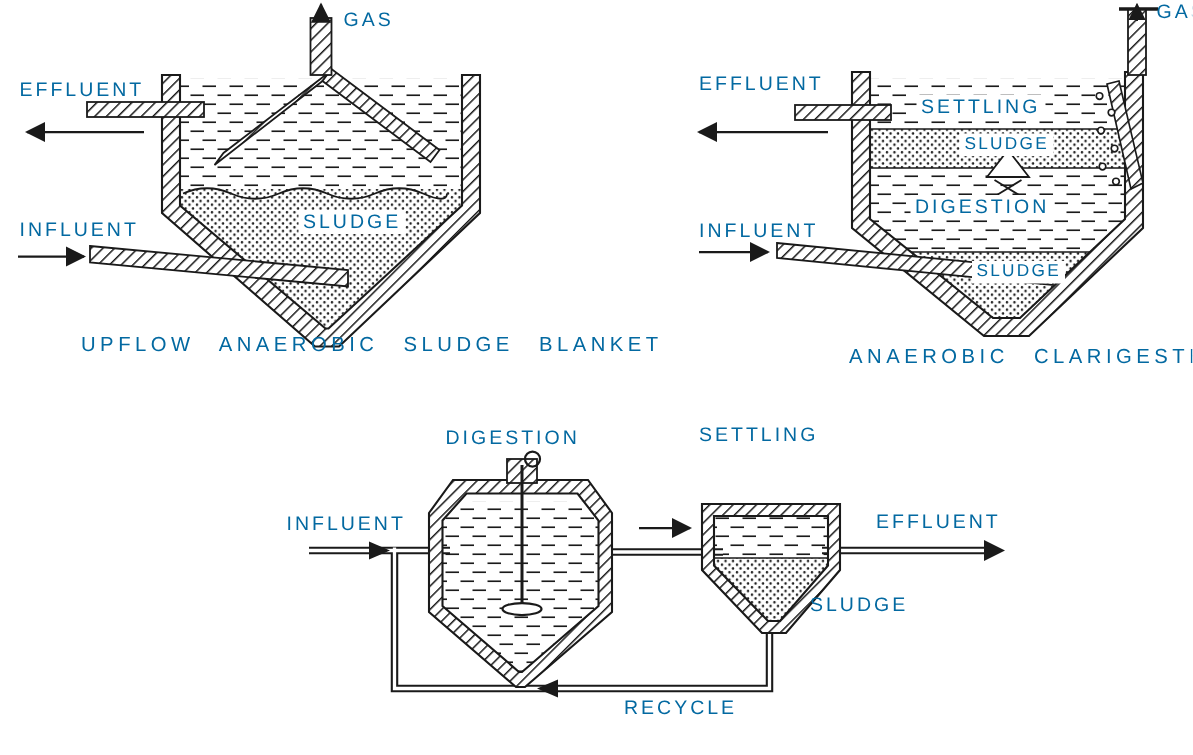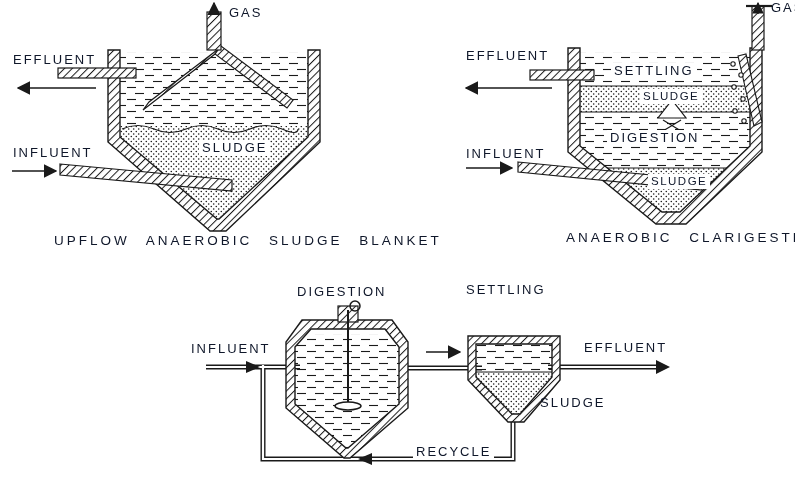--- a/index.html
+++ b/index.html
@@ -3,21 +3,21 @@
 <meta charset="utf-8">
 <style>
   html,body{margin:0;padding:0;background:#fff;}
   #canvas{
     position:relative;width:795px;height:503px;background:#ffffff;
     overflow:hidden;font-family:"Liberation Sans",sans-serif;color:#161616;
   }
   #drawing{position:absolute;left:0;top:0;z-index:1;}
   .lbl{
     position:absolute;z-index:2;font-size:13px;letter-spacing:2px;
-    white-space:nowrap;color:#0f172a;line-height:1.1;
+    white-space:nowrap;color:#0369a1;line-height:1.1;
   }
   .lbl.box{background:#ffffff;padding:1px 3px;}
   .lbl.small{font-size:11.5px;letter-spacing:1.5px;}
   .caption{font-size:13.5px;letter-spacing:3px;word-spacing:10px;}
 </style>
 </head>
 <body>
 
 <div id="canvas">
 
@@ -139,31 +139,31 @@
     <polygon points="246,361 260,367 246,373" fill="#1a1a1a"></polygon>
     <polygon points="656,360 670,367 656,374" fill="#1a1a1a"></polygon>
     <polygon points="372,453 358,459 372,465" fill="#1a1a1a"></polygon>
   </g>
 </svg>
 
 <div class="lbl" style="left:229px;top:6px">GAS</div>
 <div class="lbl" style="left:13px;top:53px">EFFLUENT</div>
 <div class="lbl" style="left:13px;top:146px">INFLUENT</div>
 <div class="lbl box" style="left:199px;top:140px">SLUDGE</div>
-<div class="lbl caption" style="left:54px;top:234px">UPFLOW ANAEROBIC SLUDGE BLANKET</div>
+<div class="lbl caption" style="left:54px;top:223px">UPFLOW ANAEROBIC SLUDGE BLANKET</div>
 
 <div class="lbl" style="left:771px;top:1px">GAS</div>
 <div class="lbl" style="left:466px;top:49px">EFFLUENT</div>
 <div class="lbl box" style="left:611px;top:63px">SETTLING</div>
 <div class="lbl box small" style="left:640px;top:89px">SLUDGE</div>
 <div class="lbl box" style="left:607px;top:130px">DIGESTION</div>
 <div class="lbl" style="left:466px;top:147px">INFLUENT</div>
 <div class="lbl box small" style="left:648px;top:174px">SLUDGE</div>
 <div class="lbl caption" style="left:566px;top:231px">ANAEROBIC CLARIGESTER</div>
 
 <div class="lbl" style="left:297px;top:285px">DIGESTION</div>
 <div class="lbl" style="left:466px;top:283px">SETTLING</div>
 <div class="lbl" style="left:191px;top:342px">INFLUENT</div>
 <div class="lbl" style="left:584px;top:341px">EFFLUENT</div>
 <div class="lbl" style="left:540px;top:396px">SLUDGE</div>
-<div class="lbl box" style="left:413px;top:444px">RECYCLE</div>
+<div class="lbl box" style="left:413px;top:464px">RECYCLE</div>
 
 </div>
 
 </body></html>

